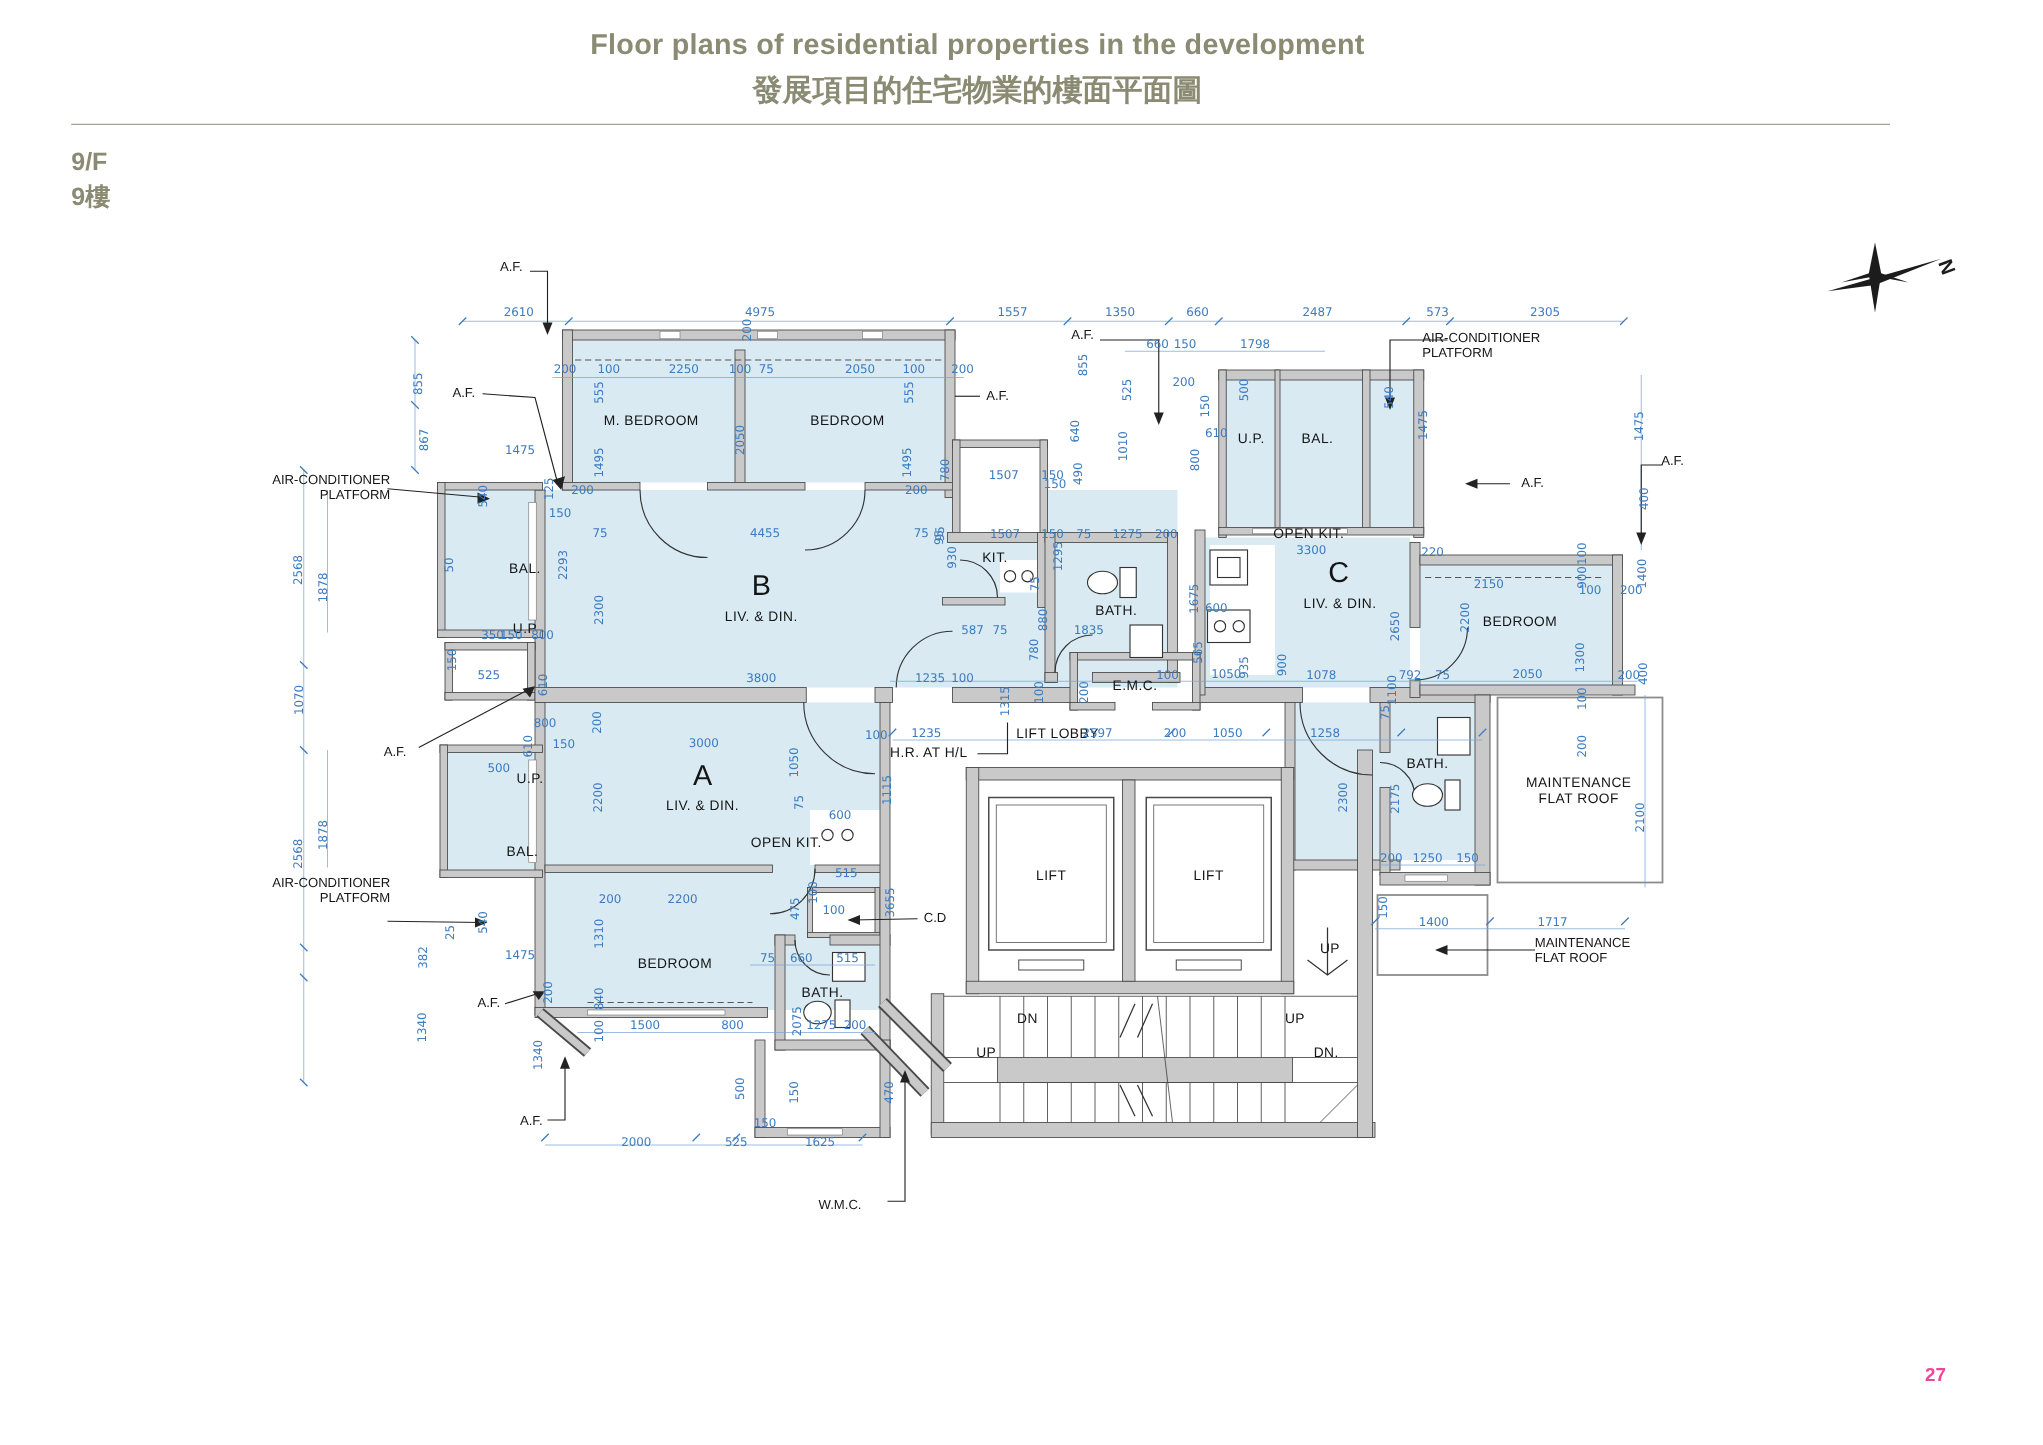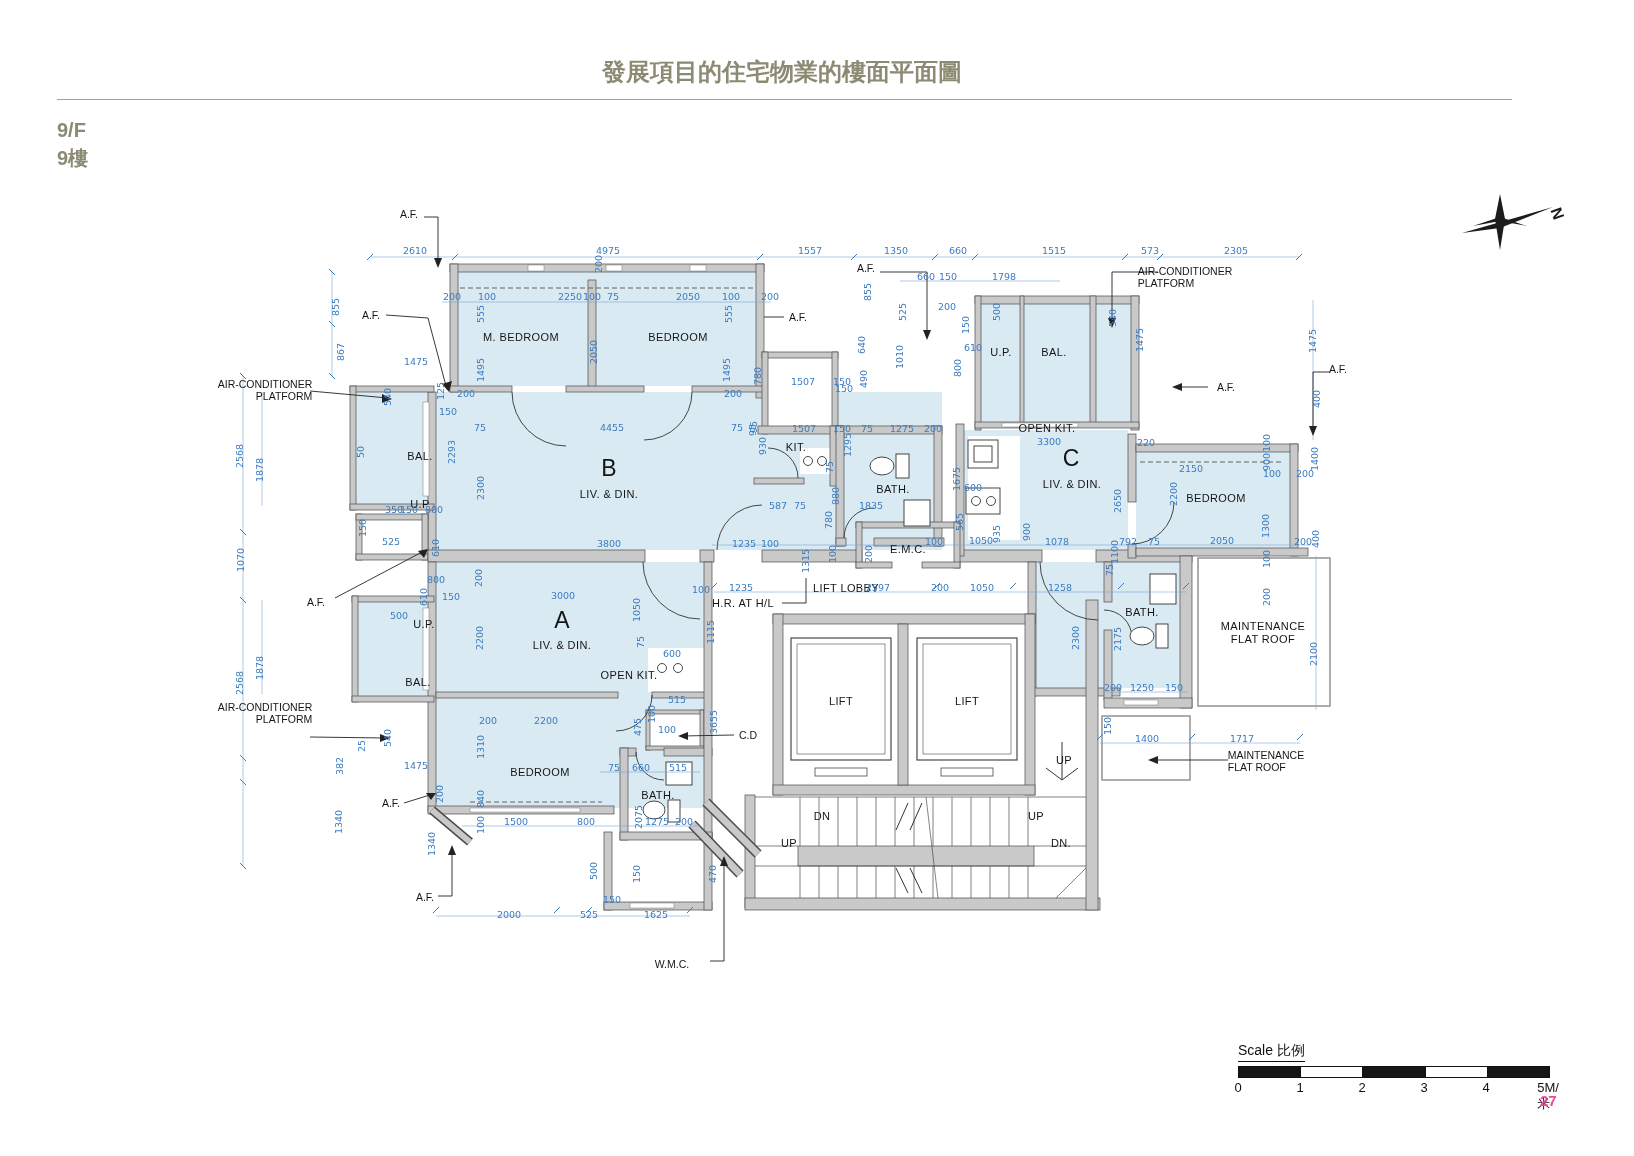--- a/index.html
+++ b/index.html
@@ -33,20 +33,21 @@
   #scale-bar .sb{width:62px;height:10px}
   .sb.k{background:#161616}.sb.w{background:#fff;border-left:1px solid #111;border-right:1px solid #111}
   #scale-ticks{position:absolute;left:0;top:38px;width:330px;height:14px}
   #scale-ticks span{position:absolute;transform:translateX(-50%);font-size:13px;color:#111}
 </style>
 </head>
 <body>
 
 <div id="page">
 
+  <div id="title-en">Floor plans of residential properties in the development</div>
   <div id="title-zh">發展項目的住宅物業的樓面平面圖</div>
   <div id="rule"></div>
   <div id="floor">
     <div>9/F</div>
     <div>9樓</div>
   </div>
 
 
   <svg id="plan-svg" width="1634" height="1156" viewBox="0 0 1634 1156" style="position:absolute;left:0;top:0">
 
@@ -357,26 +358,26 @@
       <span class="pl anno" style="left: 748px; top: 735px;">C.D</span>
       <span class="pl anno" style="left: 672px; top: 964px;">W.M.C.</span>
       <span class="pl anno la" style="left: 1266px; top: 761px;">MAINTENANCE
 FLAT ROOF</span>
       <span class="pl dim" style="left: 415px; top: 251px;">2610</span>
       <span class="pl dim" style="left: 608px; top: 251px;">4975</span>
       <span class="pl dim v" style="left: 599px; top: 264px;">200</span>
       <span class="pl dim" style="left: 810px; top: 251px;">1557</span>
       <span class="pl dim" style="left: 896px; top: 251px;">1350</span>
       <span class="pl dim" style="left: 958px; top: 251px;">660</span>
-      <span class="pl dim" style="left: 1054px; top: 251px;">1515</span>
+      <span class="pl dim" style="left: 1054px; top: 251px;">2487</span>
       <span class="pl dim" style="left: 1150px; top: 251px;">573</span>
       <span class="pl dim" style="left: 1236px; top: 251px;">2305</span>
       <span class="pl dim" style="left: 452px; top: 297px;">200</span>
       <span class="pl dim" style="left: 487px; top: 297px;">100</span>
-      <span class="pl dim" style="left: 570px; top: 297px; text-align: right;">2250</span>
+      <span class="pl dim" style="left: 547px; top: 297px; text-align: right;">2250</span>
       <span class="pl dim" style="left: 592px; top: 297px;">100</span>
       <span class="pl dim" style="left: 613px; top: 297px;">75</span>
       <span class="pl dim" style="left: 688px; top: 297px;">2050</span>
       <span class="pl dim" style="left: 731px; top: 297px;">100</span>
       <span class="pl dim" style="left: 770px; top: 297px;">200</span>
       <span class="pl dim v" style="left: 481px; top: 314px;">555</span>
       <span class="pl dim v" style="left: 481px; top: 370px;">1495</span>
       <span class="pl dim v" style="left: 594px; top: 352px;">2050</span>
       <span class="pl dim v" style="left: 729px; top: 314px;">555</span>
       <span class="pl dim v" style="left: 727px; top: 370px;">1495</span>
@@ -528,33 +529,15 @@
       <span class="pl dim" style="left: 677px; top: 700px;">515</span>
       <span class="pl dim" style="left: 509px; top: 915px;">2000</span>
       <span class="pl dim" style="left: 589px; top: 915px;">525</span>
       <span class="pl dim" style="left: 656px; top: 915px;">1625</span>
       <span class="pl dim" style="left: 612px; top: 900px;">150</span>
       <span class="pl dim v" style="left: 594px; top: 871px;">500</span>
       <span class="pl dim v" style="left: 637px; top: 874px;">150</span>
       <span class="pl dim v" style="left: 713px; top: 874px;">470</span>
     </div>
 
-  <div id="scale">
-    <span id="scale-label">Scale 比例</span>
-    <div id="scale-bar">
-      <div class="sb k"></div>
-      <div class="sb w"></div>
-      <div class="sb k"></div>
-      <div class="sb w"></div>
-      <div class="sb k"></div>
-    </div>
-    <div id="scale-ticks">
-        <span style="left: 0px;">0</span>
-        <span style="left: 62px;">1</span>
-        <span style="left: 124px;">2</span>
-        <span style="left: 186px;">3</span>
-        <span style="left: 248px;">4</span>
-        <span style="left: 310px;">5M/米</span>
-      </div>
-  </div>
 
   <span id="pageno">27</span>
 </div>
 
 </body></html>

